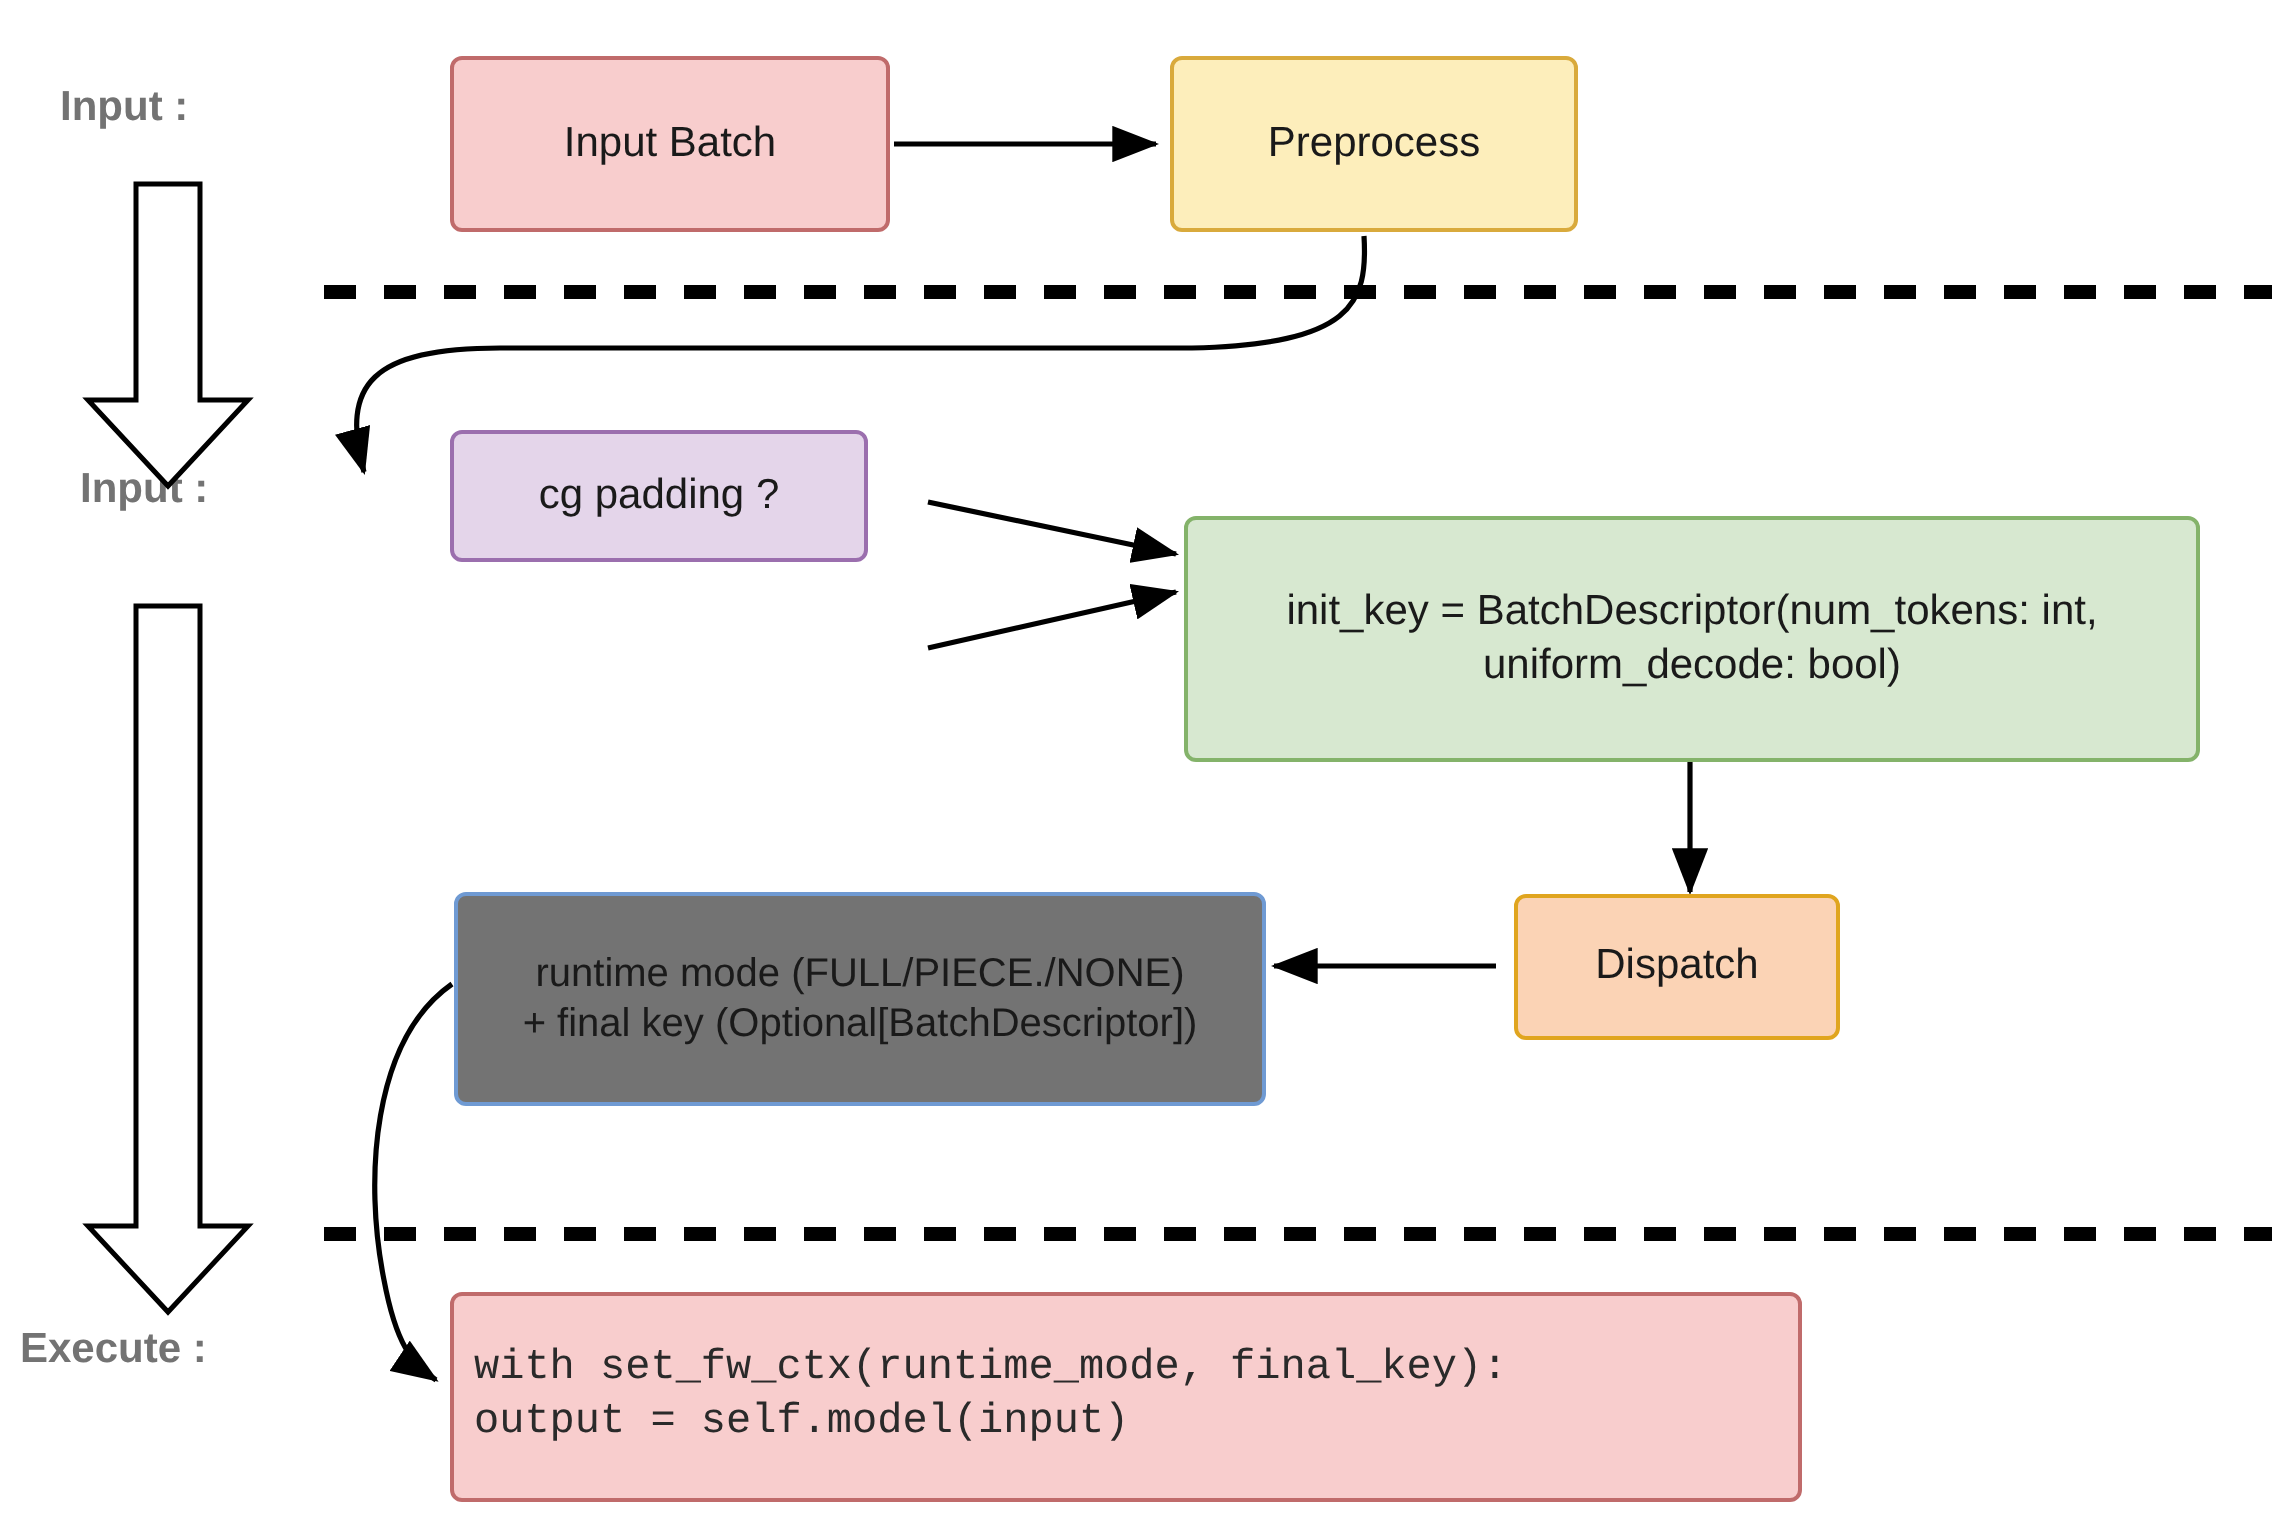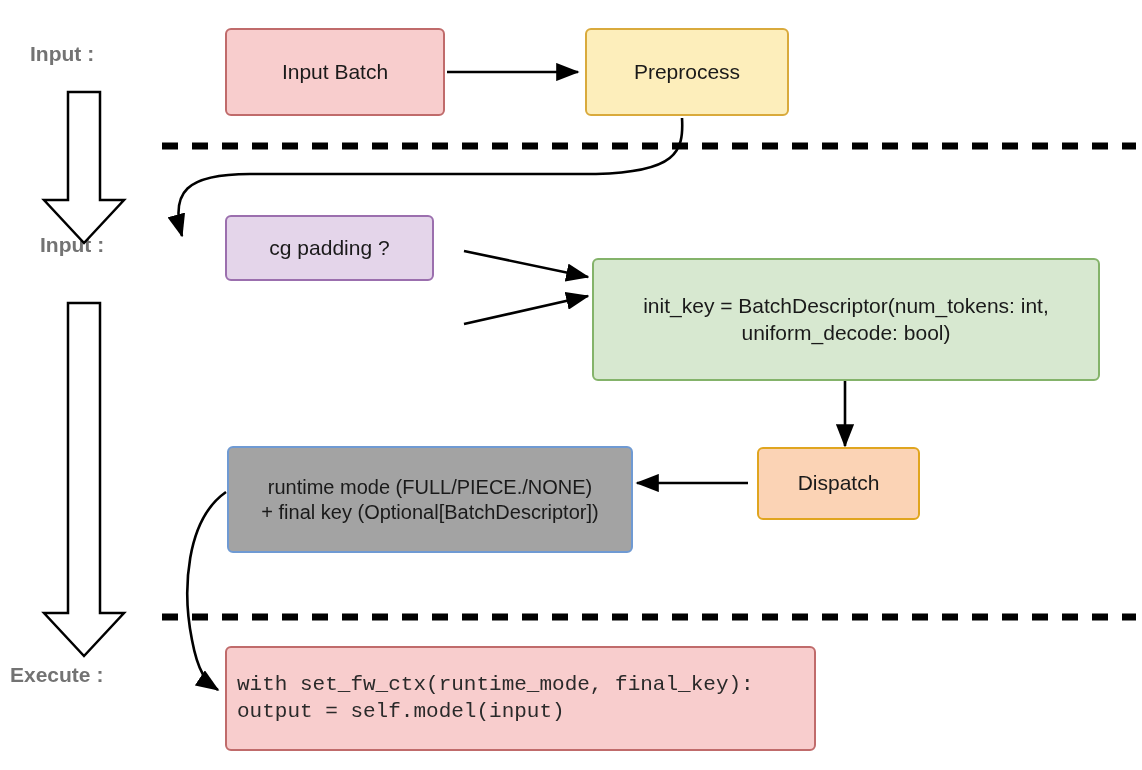--- a/index.html
+++ b/index.html
@@ -47,21 +47,21 @@
     font-size: 21px;
     color: #1a1a1a;
     line-height: 1.25;
     padding: 4px 10px;
   }
   .node .txt { white-space: pre-line; }
   .node-pink   { background: #f8cdcd; border-color: #c06b6b; }
   .node-yellow { background: #fdeebb; border-color: #d9aa3c; }
   .node-purple { background: #e4d5ea; border-color: #9b6fae; }
   .node-green  { background: #d7e8d0; border-color: #84b36a; }
-  .node-blue   { background: #a3a3a3; border-color: #6f9ad3; }
+  .node-blue   { background: #737373; border-color: #6f9ad3; }
   .node-orange-outer { background: #fce3cc; border-color: #e0a51f; }
   .node-orange-inner { background: #fbd3b5; border-color: #e0a51f; }
   .node-code {
     background: #f8cdcd;
     border-color: #c06b6b;
     font-family: "Liberation Mono", "DejaVu Sans Mono", monospace;
     font-size: 21px;
     justify-content: flex-start;
     align-items: center;
     text-align: left;
@@ -136,18 +136,18 @@
 
   <div class="node node-orange-inner" style="left:757px; top:447px; width:163px; height:73px;">
     <span class="txt">Dispatch</span>
   </div>
 
   <div class="node node-blue" style="left:227px; top:446px; width:406px; height:107px; font-size:20px;">
     <span class="txt">runtime mode (FULL/PIECE./NONE)
 + final key (Optional[BatchDescriptor])</span>
   </div>
 
-  <div class="node node-code" style="left:225px; top:646px; width:591px; height:105px;">
+  <div class="node node-code" style="left:225px; top:646px; width:676px; height:105px;">
     <span class="txt">with set_fw_ctx(runtime_mode, final_key):
     output = self.model(input)</span>
   </div>
 
 </div>
 
 </body></html>

